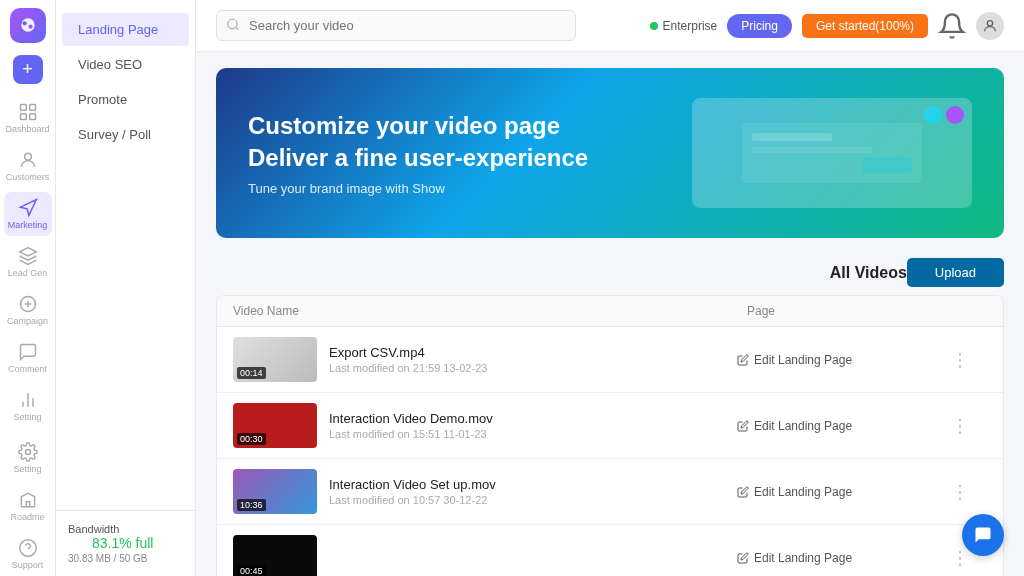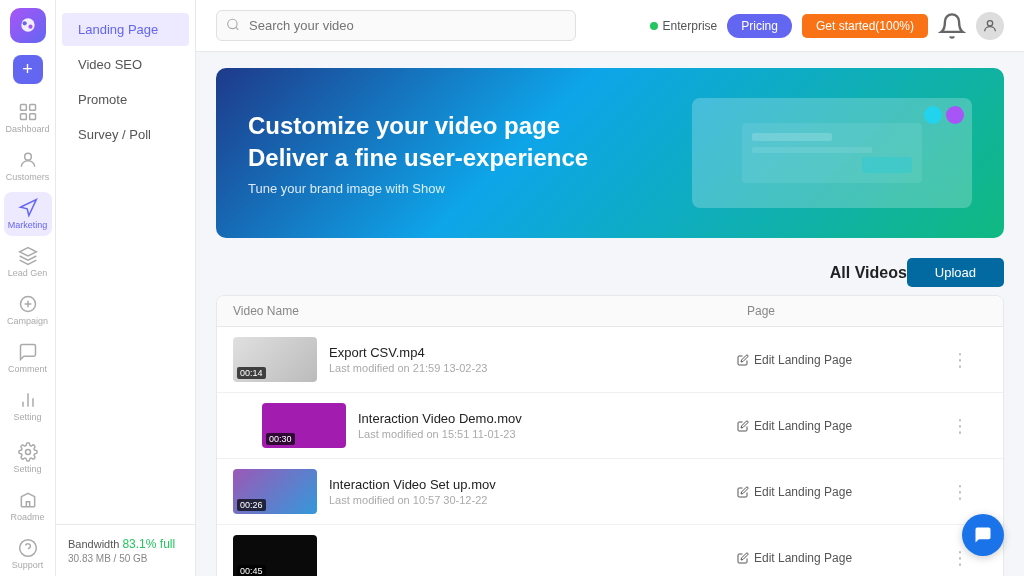--- a/index.html
+++ b/index.html
@@ -65,21 +65,21 @@
       color: #6366f1;
       font-weight: 500;
     }
     .sub-sidebar-footer {
       margin-top: auto;
       padding: 12px;
       border-top: 1px solid #e8e8e8;
     }
     .bandwidth-label { font-size: 11px; color: #555; font-weight: 500; }
     .bandwidth-value { font-size: 10px; color: #888; margin-top: 2px; }
-    .bandwidth-free { color: #22c55e; font-size: 12px; }
+    .bandwidth-free { color: #22c55e; font-size: 14px; margin-left: 24px; }
 
     
     .main-area {
       flex: 1;
       display: flex;
       flex-direction: column;
       overflow: hidden;
     }
 
     
@@ -234,21 +234,21 @@
     .thumb-duration {
       position: absolute;
       bottom: 3px; left: 4px;
       background: rgba(0,0,0,0.7);
       color: white;
       font-size: 9px;
       padding: 1px 3px;
       border-radius: 2px;
     }
     .thumb-1 { background: linear-gradient(135deg, #e0e0e0, #bbb); }
-    .thumb-2 { background: #a21caf; margin-left: 29px; }
+    .thumb-2 { background: #b91c1c; }
     .thumb-3 { background: linear-gradient(135deg, #9b59b6, #3498db); }
     .thumb-4 { background: #0a0a0a; }
     .video-name { font-size: 13px; font-weight: 500; color: #222; }
     .video-modified { font-size: 11px; color: #aaa; margin-top: 2px; }
     .edit-landing-link {
       display: flex; align-items: center; gap: 5px;
       color: #555; font-size: 12px; cursor: pointer;
     }
     .more-btn { cursor: pointer; color: #bbb; font-size: 18px; padding: 4px; }
 
@@ -487,21 +487,21 @@
               <path d="M18.5 2.5a2.121 2.121 0 0 1 3 3L12 15l-4 1 1-4 9.5-9.5z"></path>
             </svg>
           <span>Edit Landing Page</span>
         </div>
         <div class="more-btn">⋮</div>
       </div>
 
       <div class="video-row">
         <div class="video-info">
           <div class="video-thumb thumb-3">
-            <span class="thumb-duration">00:26</span>
+            <span class="thumb-duration">10:36</span>
           </div>
           <div>
             <div class="video-name">Interaction Video Set up.mov</div>
             <div class="video-modified">Last modified on 10:57 30-12-22</div>
           </div>
         </div>
         <div class="edit-landing-link">
           <svg width="12" height="12" viewBox="0 0 24 24" fill="none" stroke="currentColor" stroke-width="2">
               <path d="M11 4H4a2 2 0 0 0-2 2v14a2 2 0 0 0 2 2h14a2 2 0 0 0 2-2v-7"></path>
               <path d="M18.5 2.5a2.121 2.121 0 0 1 3 3L12 15l-4 1 1-4 9.5-9.5z"></path>

